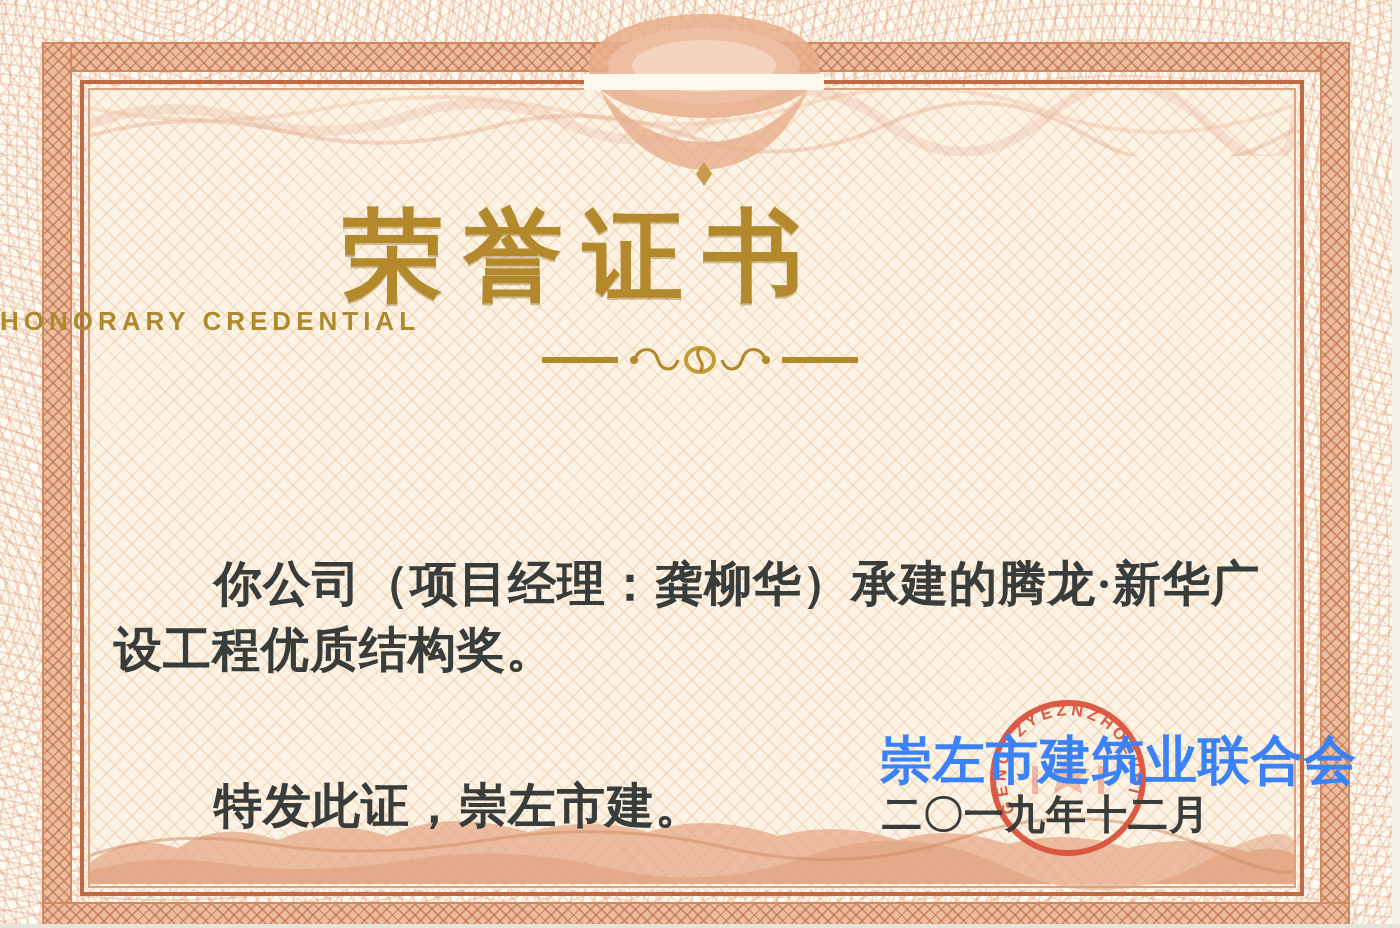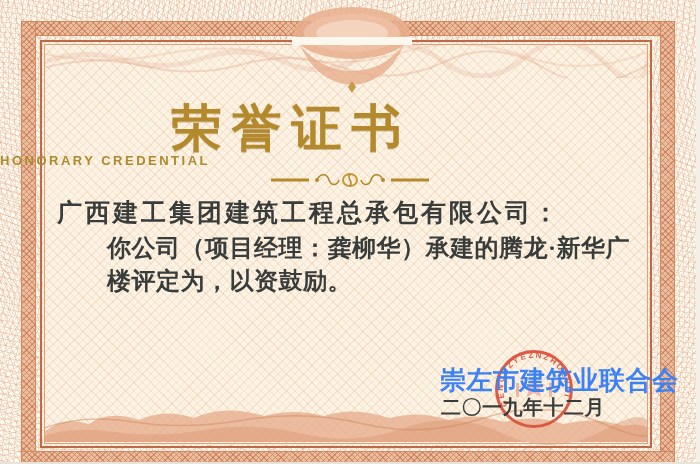--- a/index.html
+++ b/index.html
@@ -65,21 +65,21 @@
   .flourish { position:absolute; left:265px; top:170px; z-index:6; }
   .salutation {
     position:absolute; left:57px; top:196px; z-index:6;
     font-size:25px; font-weight:bold; color:#383c3b; letter-spacing:3px; white-space:nowrap;
   }
   .body-block {
     position:absolute; left:57px; top:232px; width:594px; z-index:6;
     font-size:24px; font-weight:bold; color:#383c3b; letter-spacing:0.5px;
   }
   .body-line { height:33px; line-height:33px; white-space:nowrap; }
-  .body-line.indent { padding-left:50px; }
+  .body-line.indent { padding-left:50px;margin-top:45px; }
   .issuer {
     position:absolute; left:440px; top:363px; z-index:6;
     font-size:26px; font-weight:bold; color:#3b82f6; letter-spacing:0.5px; white-space:nowrap;
   }
   .issue-date {
     position:absolute; left:441px; top:394px; z-index:6;
     font-size:20px; font-weight:bold; color:#383c3b; letter-spacing:0.5px; white-space:nowrap;
   }
   .seal { position:absolute; left:492px; top:347px; z-index:5; opacity:.92; }
   
@@ -130,25 +130,25 @@
     <line x1="6" y1="10" x2="44" y2="10" stroke="#b3892b" stroke-width="3"></line>
     <line x1="126" y1="10" x2="164" y2="10" stroke="#b3892b" stroke-width="3"></line>
     <path d="M52,10 c3,-7 10,-7 12,0 c2,6 8,6 10,0" fill="none" stroke="#b3892b" stroke-width="1.6"></path>
     <path d="M118,10 c-3,-7 -10,-7 -12,0 c-2,6 -8,6 -10,0" fill="none" stroke="#b3892b" stroke-width="1.6"></path>
     <circle cx="52" cy="10" r="2" fill="#b3892b"></circle>
     <circle cx="118" cy="10" r="2" fill="#b3892b"></circle>
     <path d="M78,10 a7,6 0 1,1 14,0 a7,6 0 1,1 -14,0" fill="none" stroke="#c49a33" stroke-width="2"></path>
     <path d="M85,4 c-4,5 4,7 0,12" fill="none" stroke="#b3892b" stroke-width="1.6"></path>
   </svg>
 
-  <div class="salutation">广西建工集团建筑工程总承包有限公司：</div>
 
   <div class="body-block">
     <div class="body-line indent">你公司（项目经理：龚柳华）承建的腾龙·新华广</div>
-    <div class="body-line indent">楼评定为，以资鼓励。</div>
+    <div class="body-line">设工程优质结构奖。</div>
+    <div class="body-line indent">特发此证，崇左市建。</div>
   </div>
 
   <svg class="seal" width="84" height="84" viewBox="0 0 84 84">
     <circle cx="42" cy="42" r="37.5" fill="none" stroke="#d94f3a" stroke-width="3"></circle>
     <defs>
       <path id="sealArc" d="M 17,60 A 31,31 0 1 1 67,60" fill="none"></path>
     </defs>
     <text font-size="8" font-weight="bold" fill="#d94f3a" letter-spacing="2" font-family="Liberation Sans, DejaVu Sans, sans-serif">
       <textPath href="#sealArc" startOffset="2">GENCUZYEZNZHOZVEI</textPath>
     </text>

